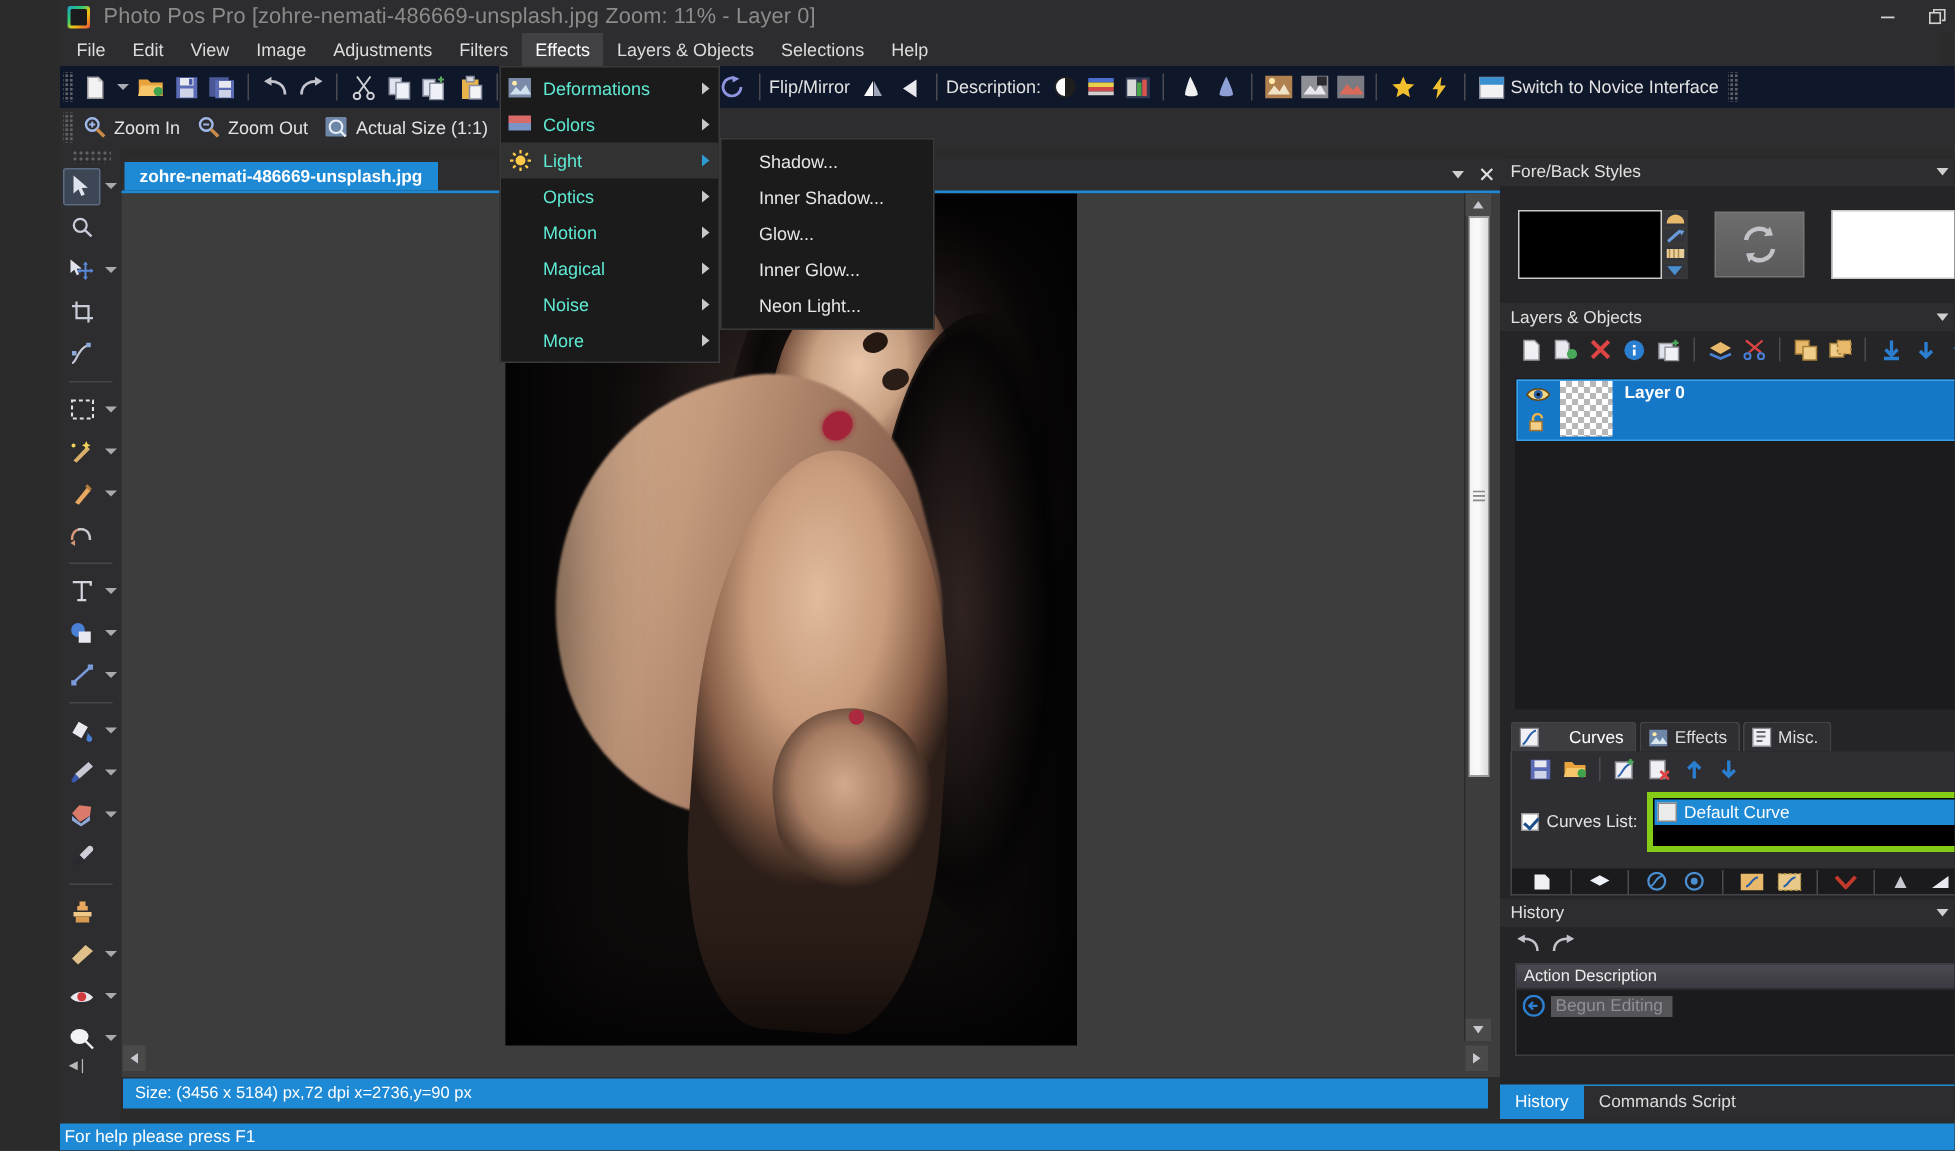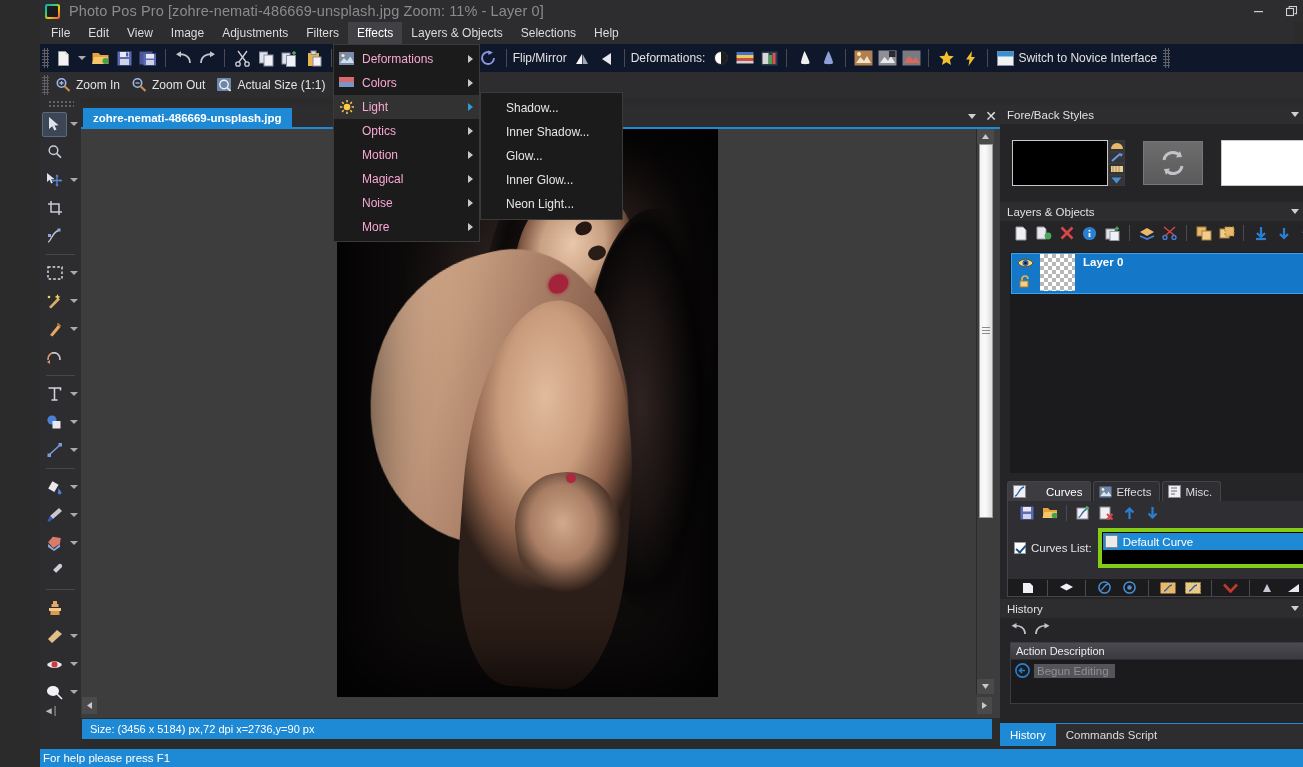--- a/index.html
+++ b/index.html
@@ -80,21 +80,21 @@
   .caret { width: 0; height: 0; border-left: 4px solid transparent; border-right: 4px solid transparent; border-top: 4px solid #a9a9b0; }
 
   
   .dropdown {
     position: absolute; left: 293px; top: 44px; width: 147px;
     background: #1b1b1b; border: 1px solid #3a3a3a; z-index: 60;
     padding: 2px 0;
   }
   .dd-item {
     height: 24px; display: flex; align-items: center; padding-left: 4px;
-    font-size: 12px; color: #f9a8d4; position: relative;
+    font-size: 12px; color: #5eead4; position: relative;
   }
   .dd-item.hl { background: #323232; }
   .dd-ico { width: 18px; height: 16px; flex: none; margin-right: 6px; }
   .dd-arrow {
     position: absolute; right: 6px; width: 0; height: 0;
     border-top: 4px solid transparent; border-bottom: 4px solid transparent;
     border-left: 5px solid #c8c8c8;
   }
   .dd-item.hl .dd-arrow { border-left-color: #2e9bd6; }
   .submenu {
@@ -535,21 +535,21 @@
           <path d="M2 13 L8 3 L8 13 z" fill="#fafafa"></path>
           <path d="M14 13 L8.6 3 L8.6 13 z" fill="#9fa5b8"></path>
         </svg>
     </div>
     <div class="tb-btn">
       <svg width="17" height="15" viewBox="0 0 17 15">
           <path d="M13 2 L4 8 L13 14 z" fill="#e8e8ee"></path>
         </svg>
     </div>
     <div class="tb-sep"></div>
-    <div class="tb-label">Deformations:</div>
+    <div class="tb-label">Description:</div>
     <div class="tb-btn">
       <svg width="16" height="16" viewBox="0 0 16 16">
           <circle cx="8" cy="8" r="6.5" fill="#fff" stroke="#222"></circle>
           <path d="M8 1.5 a6.5 6.5 0 0 1 0 13 z" fill="#1e1e1e"></path>
         </svg>
     </div>
     <div class="tb-btn">
       <svg width="18" height="14" viewBox="0 0 18 14">
           <rect x="0.5" y="1" width="17" height="3" fill="#4a6fd0"></rect>
           <rect x="0.5" y="4" width="17" height="3" fill="#e8d14a"></rect>

